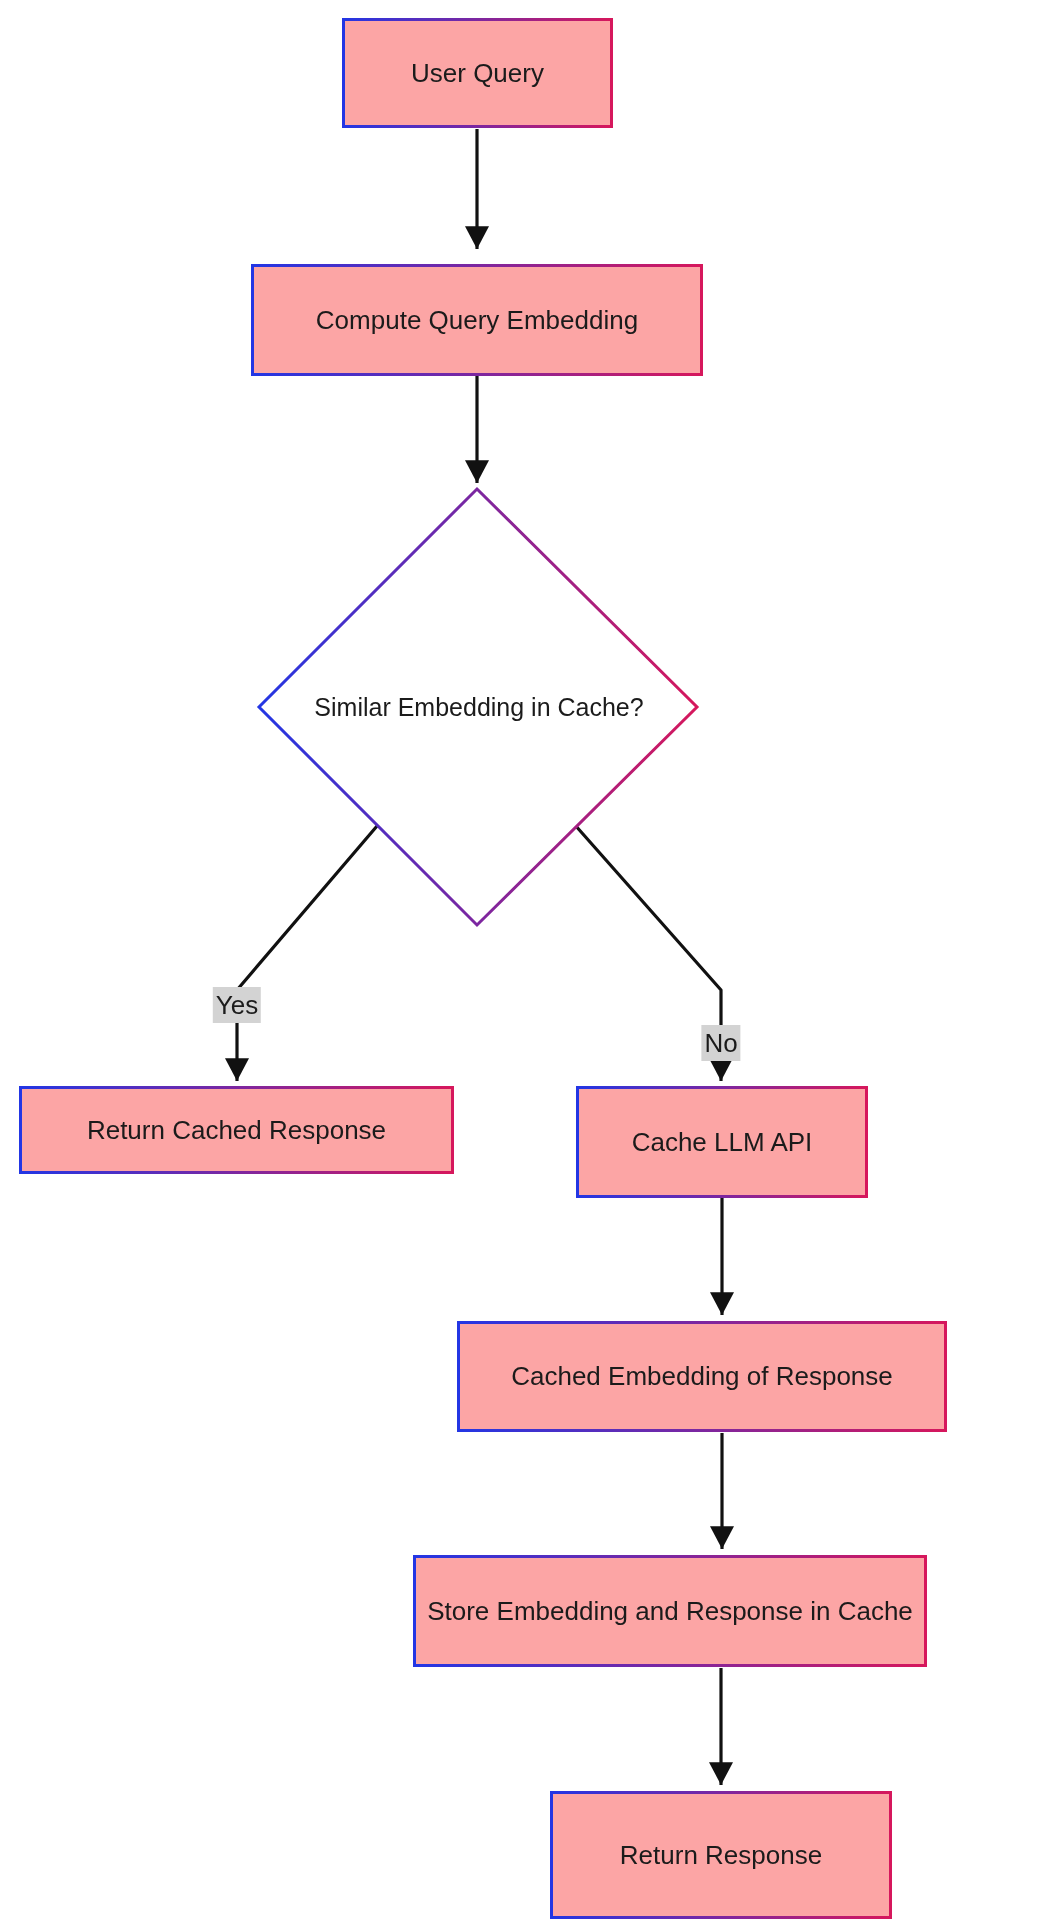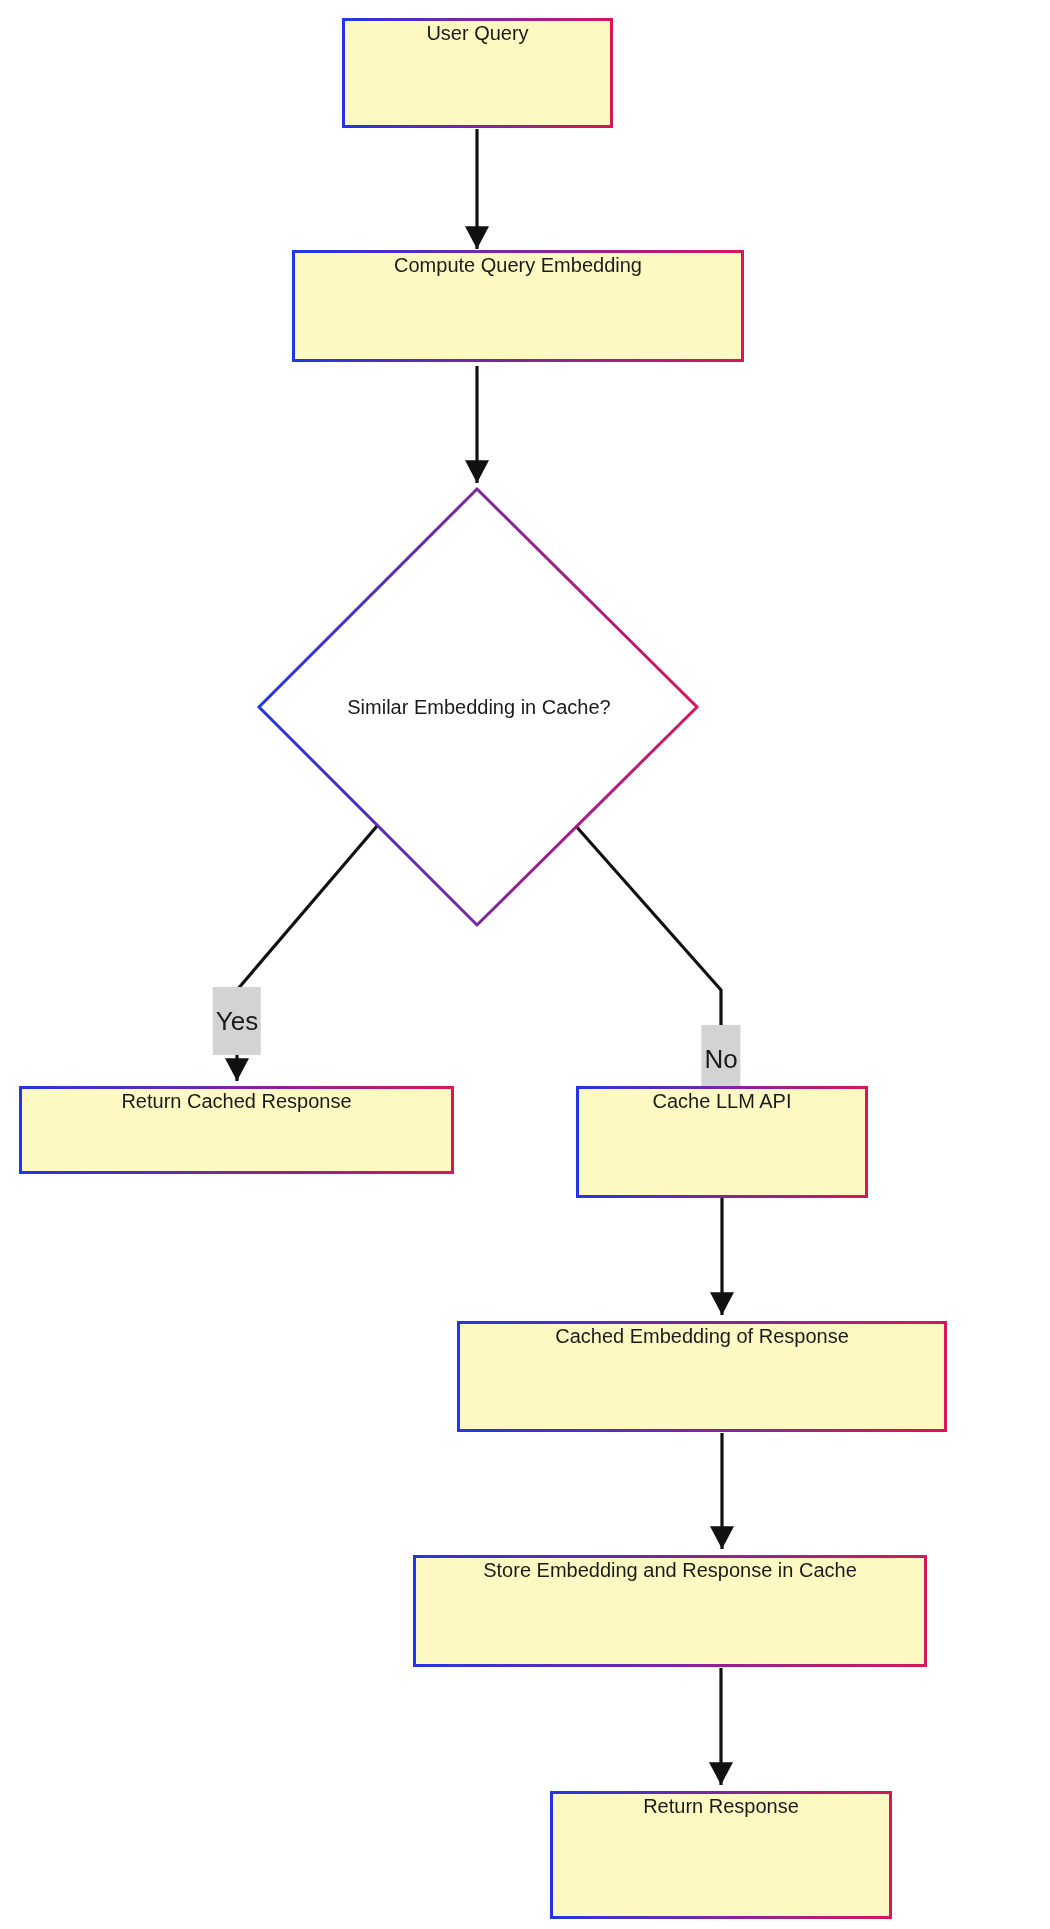--- a/index.html
+++ b/index.html
@@ -23,43 +23,43 @@
     stroke-width: 3.2;
     stroke-linejoin: round;
   }
   .diamond-shape {
     fill: #ffffff;
     stroke-width: 3;
   }
   .node {
     position: absolute;
     box-sizing: border-box;
-    background: #fef9c3;
+    background: #fca5a5;
     border: 3px solid;
     border-image: linear-gradient(90deg, var(--grad-start, #2336e4), var(--grad-end, #d6175c)) 1;
     display: flex;
-    align-items: flex-start;
+    align-items: center;
     justify-content: center;
     text-align: center;
-    font-size: 20px;
+    font-size: 26px;
     line-height: 1.25;
   }
   .diamond-text {
     position: absolute;
     transform: translate(-50%, -50%);
-    font-size: 20px;
+    font-size: 25px;
     white-space: nowrap;
   }
   .edge-label {
     position: absolute;
     transform: translateX(-50%);
     background: var(--label-bg, #d3d3d3);
     font-size: 26px;
     line-height: 36px;
-    padding: 16px 3px;
+    padding: 0 3px;
     white-space: nowrap;
   }
 </style>
 </head>
 <body>
 
 <div class="canvas" style="--bg: #ffffff; --grad-start: #2336e4; --grad-end: #d6175c; --edge: #111111; --label-bg: #d3d3d3; --text: #1b1b1b;">
 
   <svg class="edges-layer" width="1050" height="1929" viewBox="0 0 1050 1929" xmlns="http://www.w3.org/2000/svg">
     <defs>
@@ -80,21 +80,21 @@
     <path class="edge" d="M 722 1433 L 722 1549" marker-end="url(#arrowhead)"></path>
     <path class="edge" d="M 721 1668 L 721 1785" marker-end="url(#arrowhead)"></path>
 
     <polygon class="diamond-shape" points="477,489 697,707 477,925 259,707" stroke="url(#borderGrad)"></polygon>
   </svg>
 
   <div class="node" style="left:342px; top:18px; width:271px; height:110px;">
     <span>User Query</span>
   </div>
 
-  <div class="node" style="left:251px; top:250px; width:452px; height:112px;margin-left:41px;">
+  <div class="node" style="left:251px; top:264px; width:452px; height:112px;">
     <span>Compute Query Embedding</span>
   </div>
 
   <div class="diamond-text" style="left:479px; top:707px;">
     <span>Similar Embedding in Cache?</span>
   </div>
 
   <div class="edge-label" style="left:237px; top:987px;">
     <span>Yes</span>
   </div>

